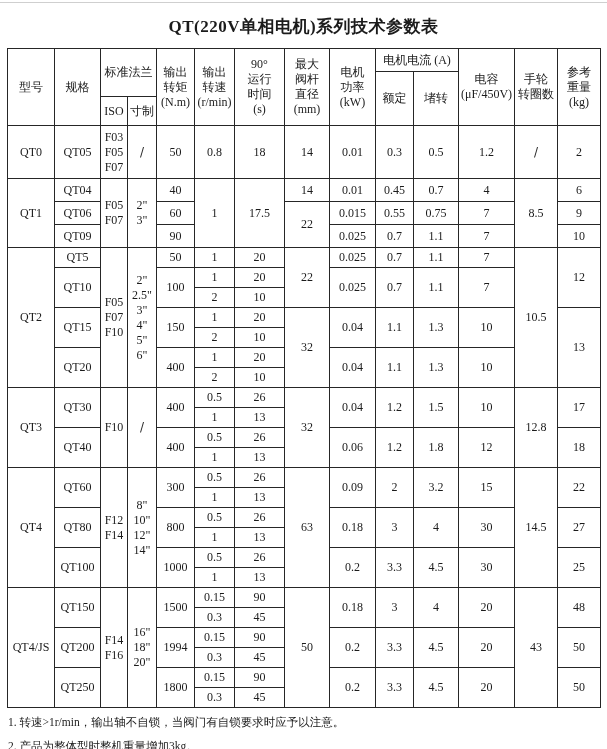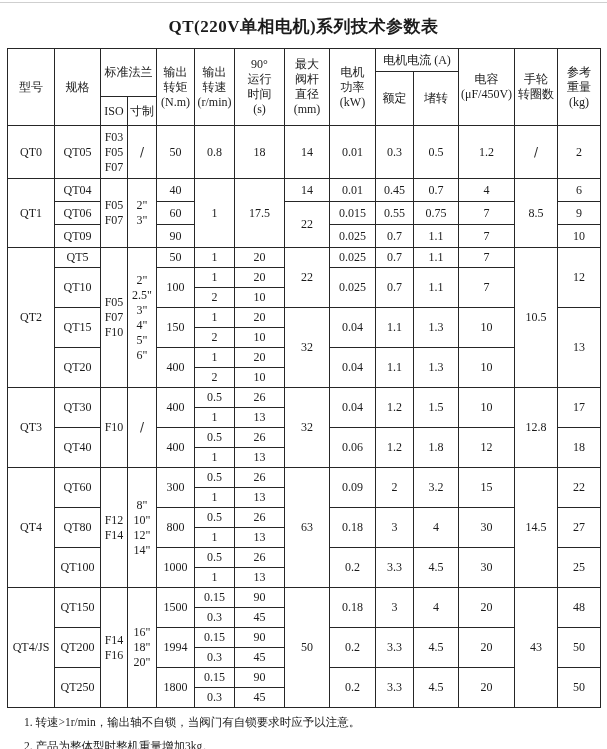--- a/index.html
+++ b/index.html
@@ -43,21 +43,21 @@
     color: #2b2b2b;
     line-height: 1;
   }
   tr.hr1 { height: 23px; }
   tr.hr2 { height: 25px; }
   tr.hr3 { height: 29px; }
   tr.rA { height: 53px; }
   tr.rB { height: 23px; }
   tr.rC { height: 20px; }
   .notes { margin: 7px 0 0 8px; font-size: 11.5px; }
-  .notes p { margin: 0 0 9px 16px; }
+  .notes p { margin: 0 0 9px 0; }
 </style>
 </head>
 <body>
 
 <div class="topline"></div>
 
 <div class="title">QT(220V单相电机)系列技术参数表</div>
 
 <table class="params">
   <colgroup>

